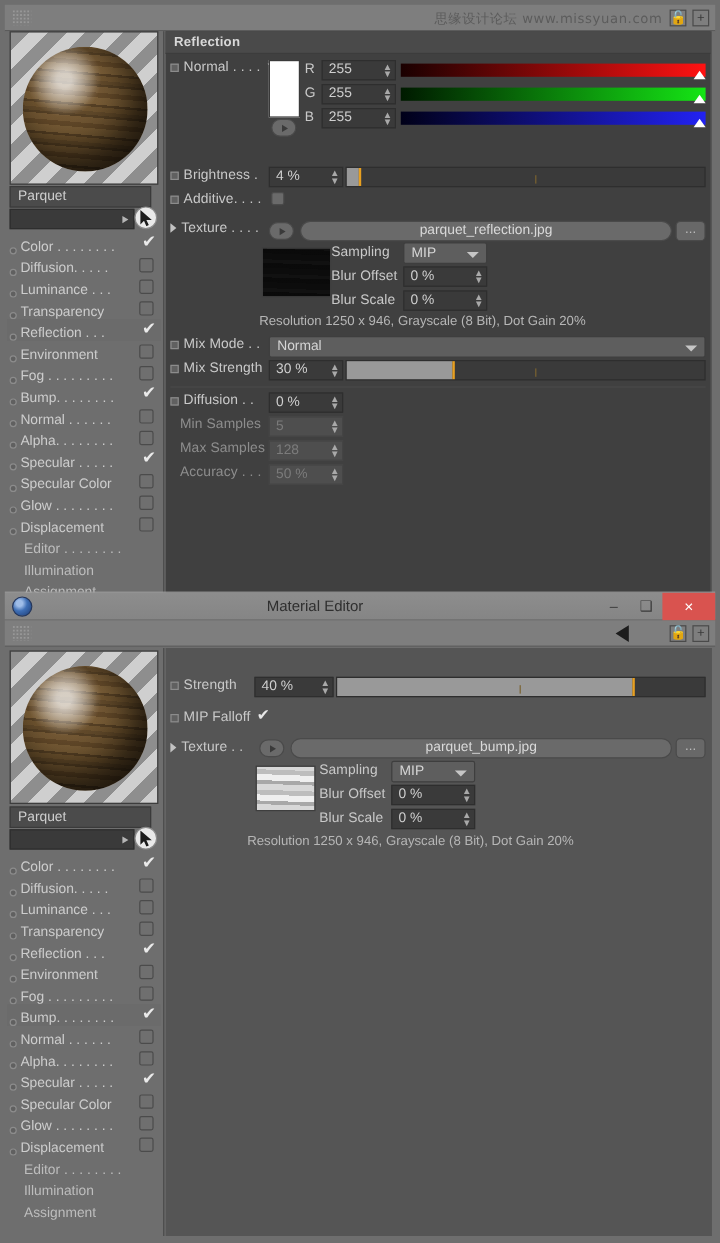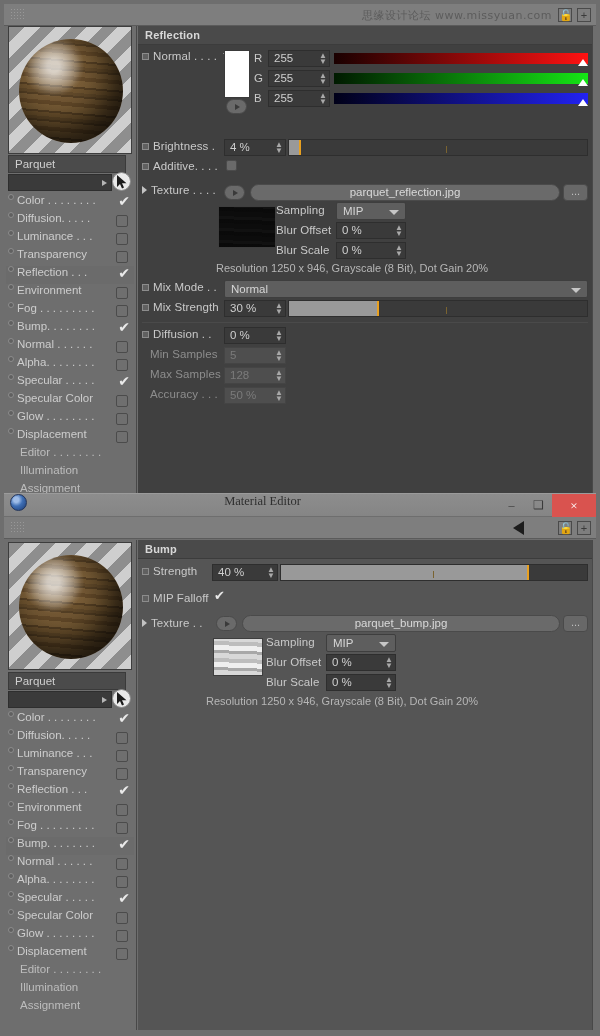--- a/index.html
+++ b/index.html
@@ -178,37 +178,37 @@
   .cursorbtn {
     position: absolute; width: 19px; height: 19px;
     border-radius: 50%; background: #e9e9e9; border: 1px solid #8a8a8a;
     overflow: hidden;
   }
   .cursorbtn svg { position: absolute; left: 3px; top: 2px; }
 
   
   .chanlist { position: absolute; left: 6px; right: 4px; }
   .chan {
-    height: 18px; display: flex; align-items: flex-start;
+    height: 18px; display: flex; align-items: flex-end;
     padding-left: 2px; position: relative;
   }
   .chan.sel { background: #6b6b6b; }
   .chan .nm {
     color: #cdcdcd; font-size: 11.5px; white-space: nowrap;
     overflow: hidden; flex: 1;
   }
   .chan .nm.plain { color: #bdbdbd; padding-left: 12px; }
   .chan .box { position: absolute; right: 6px; }
 
   
   .titlebar {
     position: absolute; height: 23px;
     background: linear-gradient(#8d8d8d, #858585);
     border-top: 1px solid #9b9b9b;
-    display: flex;  font-family: Liberation Serif, serif;
+    display: flex; align-items: center;
   }
   .titletext {
     flex: 1; text-align: center; color: #2f2f2f;
     font-size: 12.5px;
   }
   .winbtn {
     width: 27px; height: 23px; color: #3a3a3a; font-size: 12px;
     display: flex; align-items: center; justify-content: center;
   }
   .winbtn.close {
@@ -640,21 +640,20 @@
       <div class="chan">
         <span class="nm plain">Assignment</span>
       </div>
     </div>
 
   <div class="sep" style="left:136px; top:540px; width:1px; height:490px;"></div>
   <div class="sep" style="left:592px; top:540px; width:1px; height:490px;"></div>
 
   <div class="panel" style="left:138px; top:540px; width:454px; height:490px;">
 
-    <div class="sectionhead">Bump</div>
 
     <div class="row" style="left:4px; top:25px;">
       <span class="sqbullet"></span>
       <span class="lbl">Strength</span>
     </div>
     <div class="numfield" style="position:absolute; left:74px; top:24px; width:66px;">
       <span>40 %</span>
       <span class="spin">
           <i>▲</i>
           <i>▼</i>

